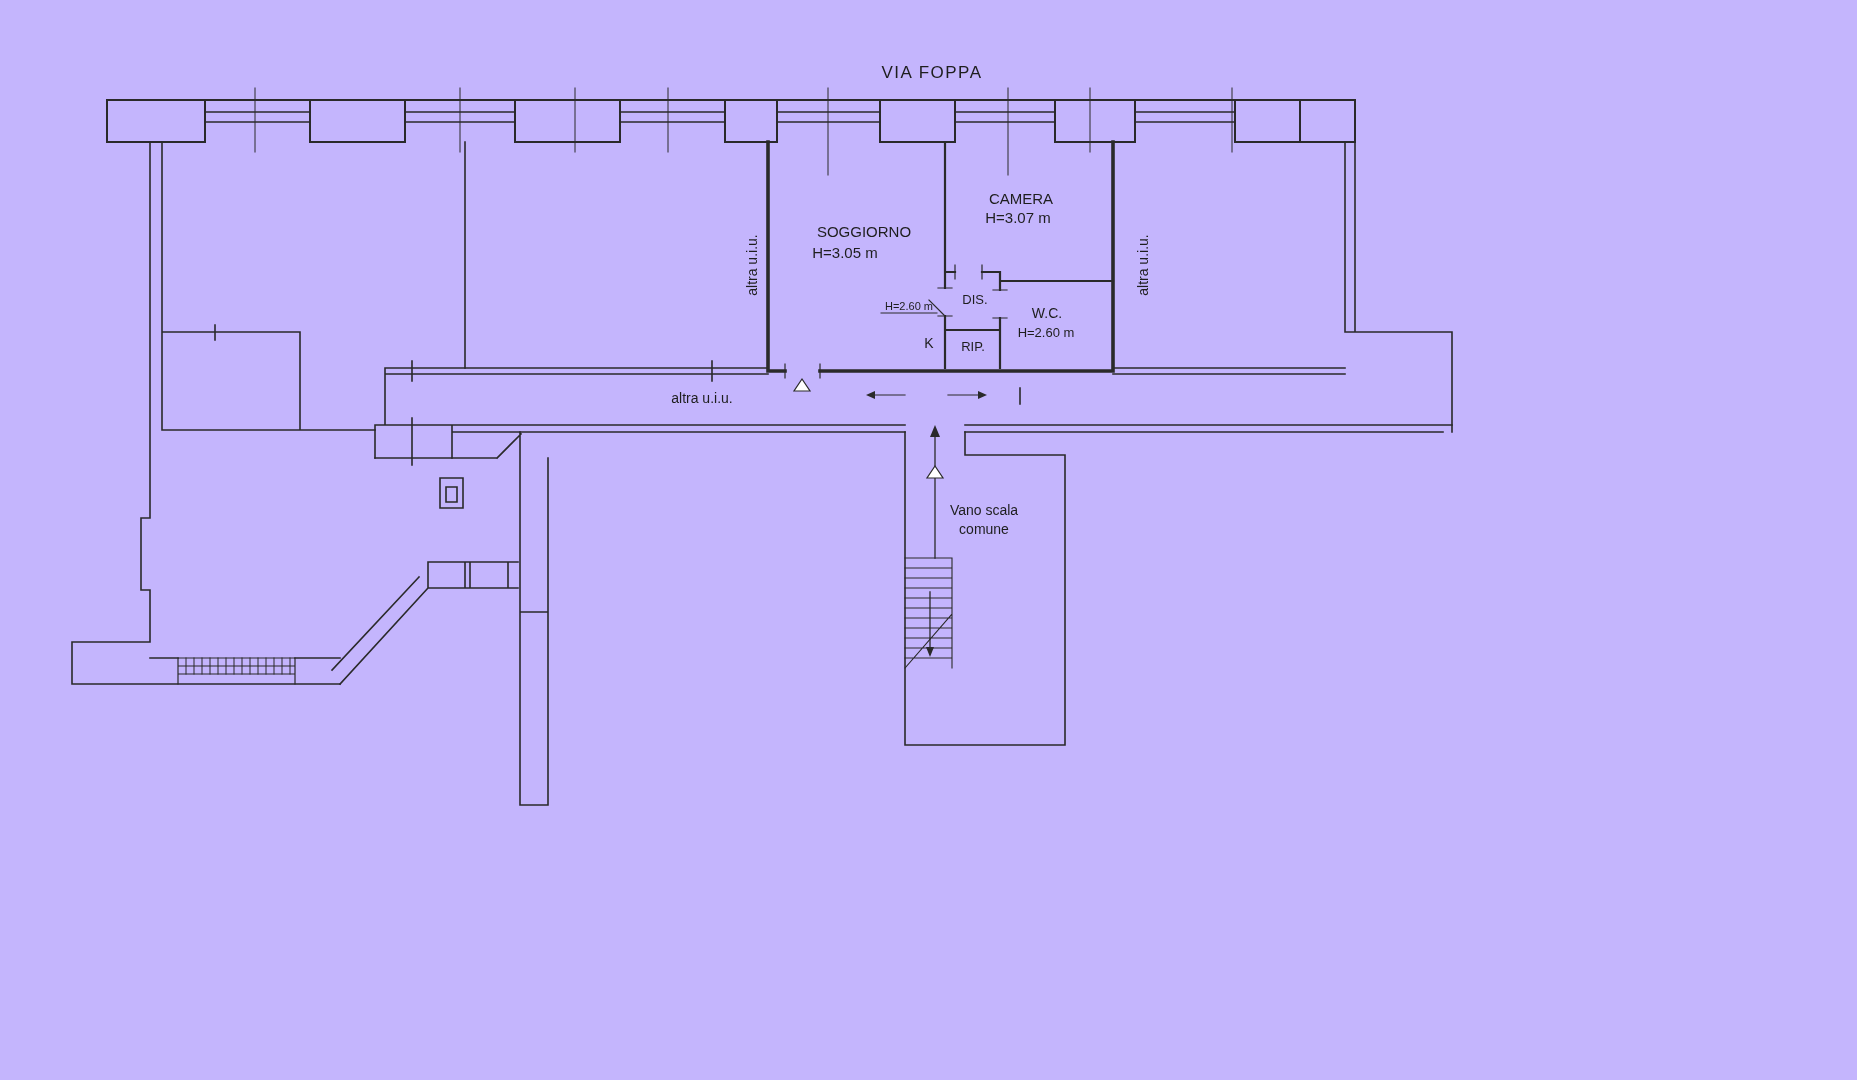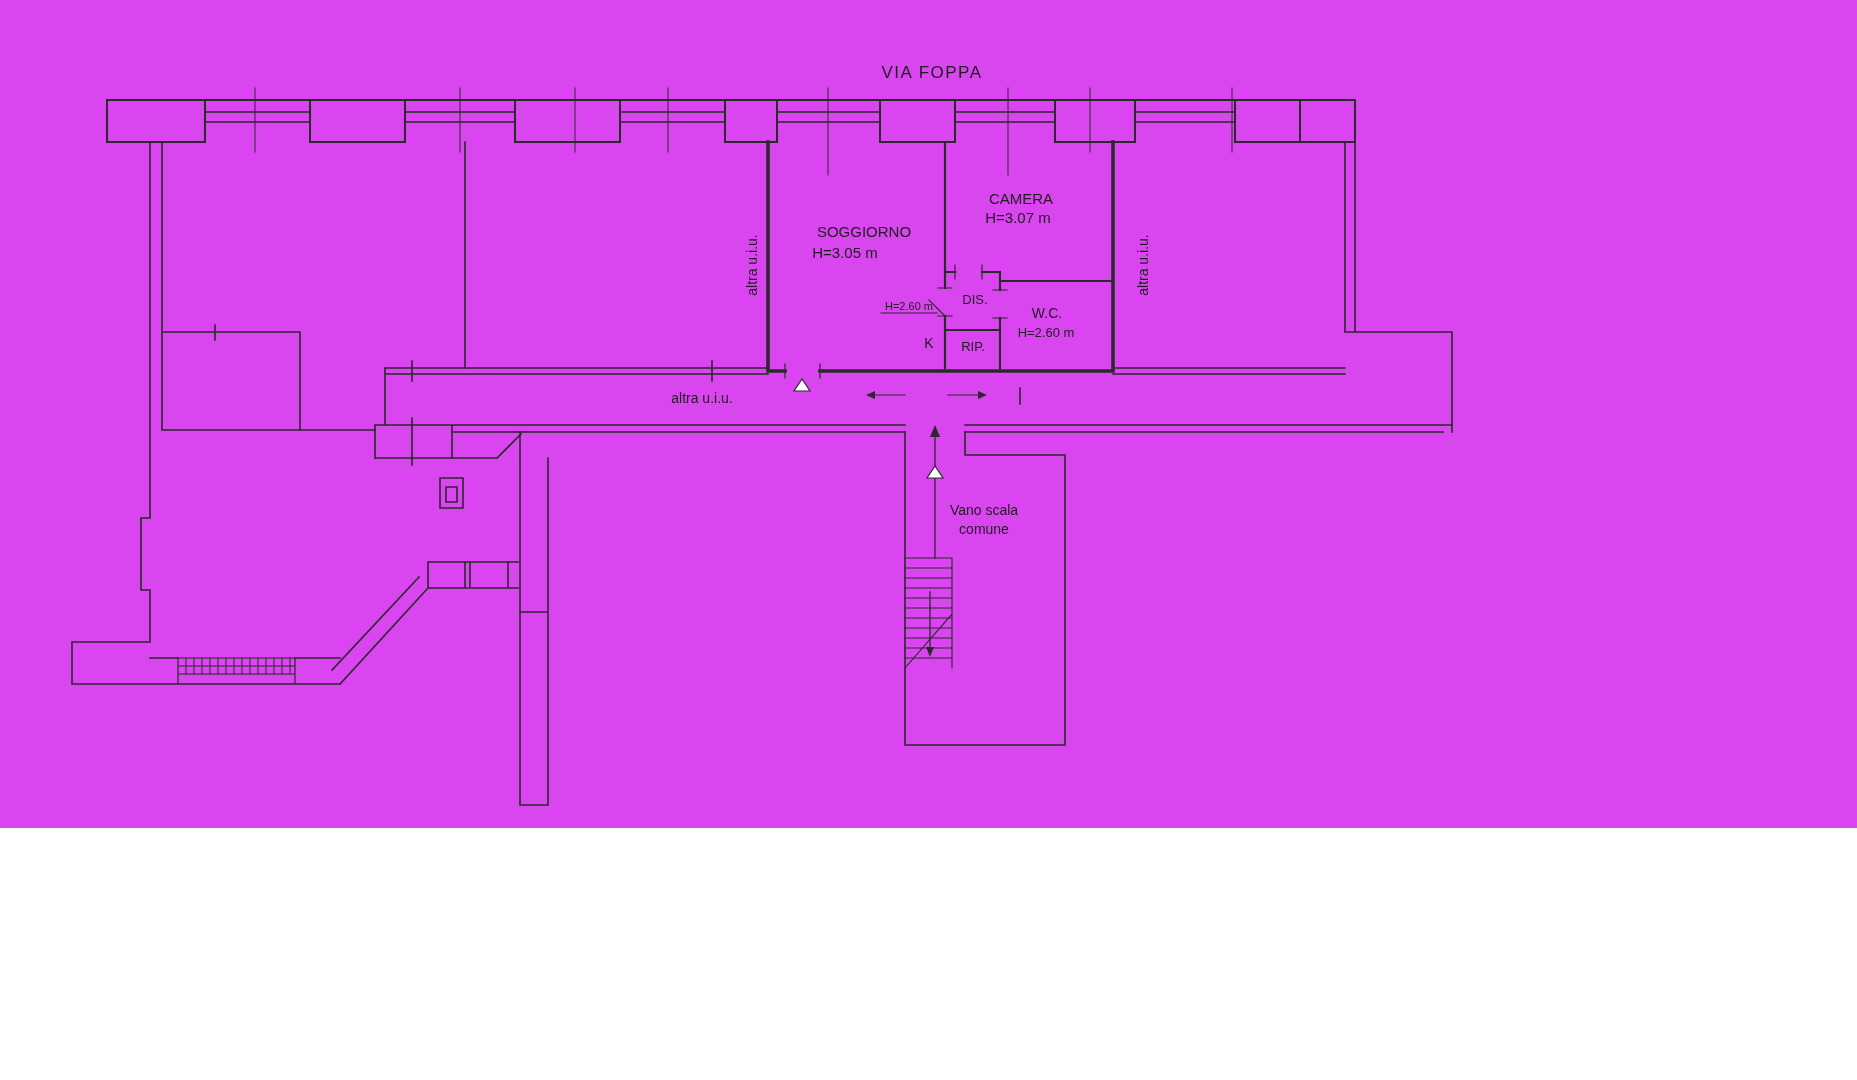--- a/index.html
+++ b/index.html
@@ -1,16 +1,16 @@
 <!DOCTYPE html>
 <html><head>
 <meta charset="utf-8">
 <style>
   html,body{margin:0;padding:0;background:#ffffff;}
-  .stage{position:relative;width:1857px;height:828px;background:#d946ef;overflow:hidden;}
+  .stage{position:relative;width:1857px;height:1080px;background:#c4b5fd;overflow:hidden;}
   .stage svg{position:absolute;left:0;top:0;}
   text{font-family:"Liberation Sans","DejaVu Sans",sans-serif;fill:#1e1e1e;}
   .t-street{font-size:17px;letter-spacing:1.5px;}
   .t-room{font-size:15px;}
   .t-rm{font-size:14px;}
   .t-sm{font-size:13px;}
   .t-xs{font-size:11px;}
 </style>
 </head>
 <body>

